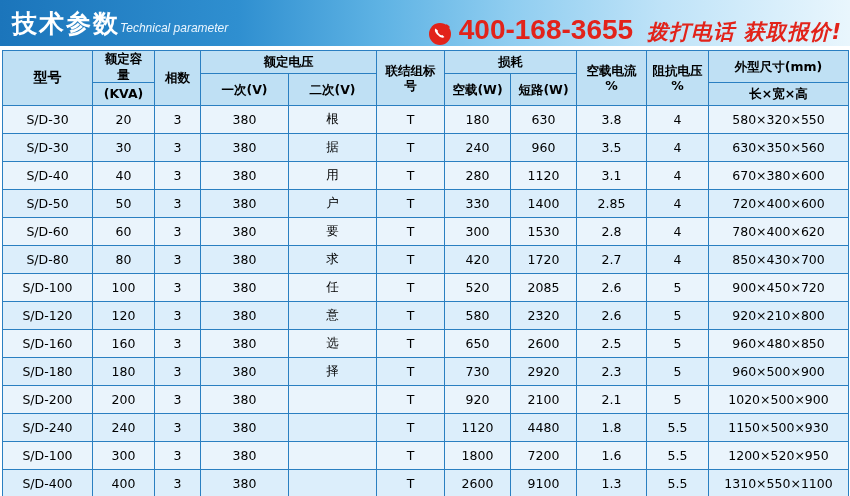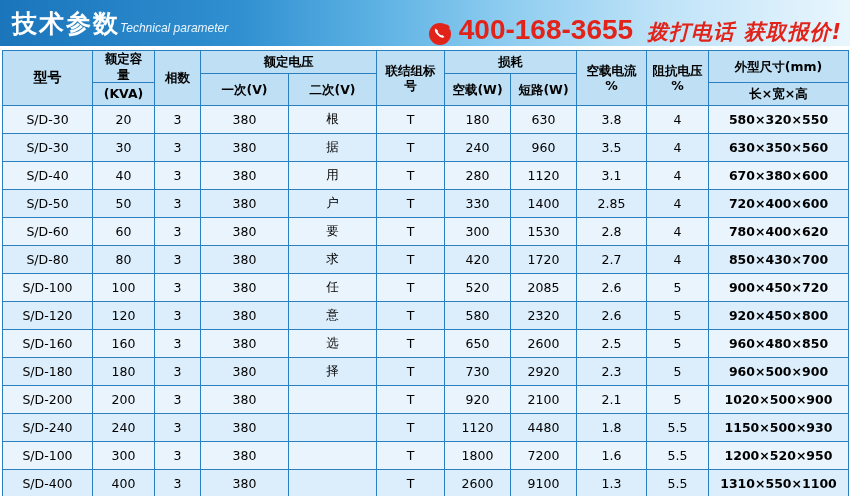--- a/index.html
+++ b/index.html
@@ -122,21 +122,21 @@
     font-weight: normal;
     font-size: 13px;
   }
   td.vert-char {
     font-size: 13px;
     font-weight: normal;
   }
   .sub {
     font-size: 11px;
   }
-  .nowrap { white-space: nowrap; font-weight: bold; }
+  .nowrap { white-space: nowrap; }
 </style>
 </head>
 <body>
 
 <div class="page">
 
   <div class="banner">
     <div class="banner-left">
       <span class="banner-cn">技术参数</span>
       <span class="banner-en">Technical parameter</span>
@@ -301,21 +301,21 @@
             <td class="model">S/D-120</td>
             <td>120</td>
             <td>3</td>
             <td>380</td>
             <td class="vert-char">意</td>
             <td>T</td>
             <td>580</td>
             <td>2320</td>
             <td>2.6</td>
             <td>5</td>
-            <td class="nowrap">920×450×800</td>
+            <td class="nowrap">920×210×800</td>
           </tr>
           <tr>
             <td class="model">S/D-160</td>
             <td>160</td>
             <td>3</td>
             <td>380</td>
             <td class="vert-char">选</td>
             <td>T</td>
             <td>650</td>
             <td>2600</td>

